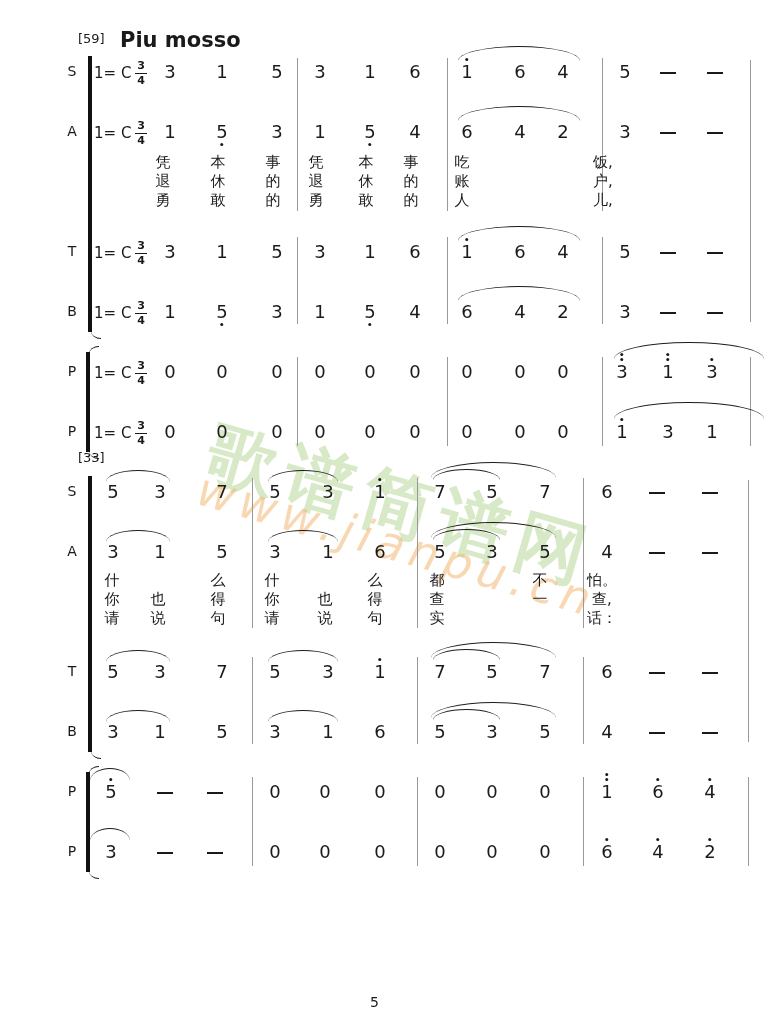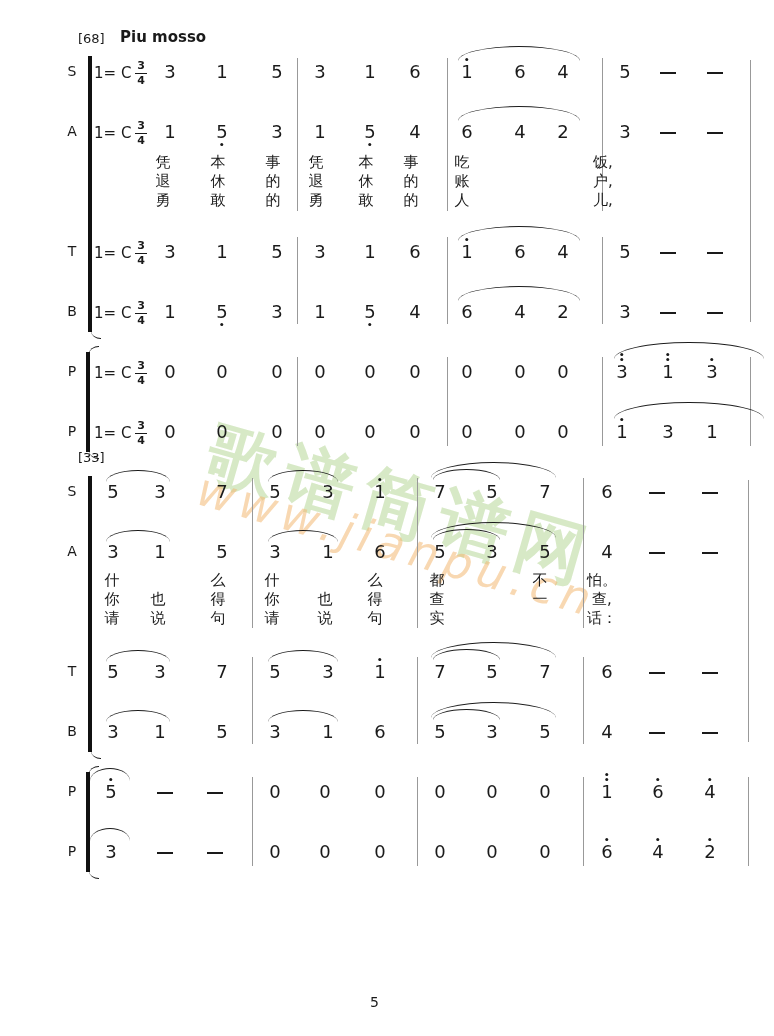--- a/index.html
+++ b/index.html
@@ -2,21 +2,21 @@
 <html><head>
 <meta charset="utf-8">
 <style>
   html,body { margin:0; padding:0; background:#fff; }
   body { width:774px; height:1036px; font-family:"DejaVu Sans", sans-serif; color:#1a1a1a; }
   #score { position:relative; width:774px; height:1036px; overflow:hidden; background:#ffffff; }
 
   .marker { position:absolute; font-size:13px; color:#1a1a1a; }
   #m1 { left:78px; top:31px; }
   #m2 { left:78px; top:450px; }
-  .tempo { position:absolute; left:120px; top:28px; font-size:15px; font-weight:bold; }
+  .tempo { position:absolute; left:120px; top:28px; font-size:21px; font-weight:bold; }
 
   .label { position:absolute; width:20px; text-align:center; font-size:14px; }
 
   .keysig { position:absolute; display:flex; align-items:center; gap:4px; font-size:15px; height:32px; }
   .frac { display:inline-block; text-align:center; font-size:11px; line-height:1.05; font-weight:bold; }
   .frac .fn { display:block; border-bottom:1px solid #1a1a1a; padding:0 2px 1px; }
   .frac .fd { display:block; padding-top:1px; }
 
   .note { position:absolute; transform:translateX(-50%); font-size:18px; line-height:18px; text-align:center; }
   .dot  { position:absolute; left:50%; margin-left:-1.5px; width:3px; height:3px; border-radius:50%; background:#1a1a1a; }
@@ -41,21 +41,21 @@
 
   .pageno { position:absolute; left:370px; top:994px; font-size:14px; }
 </style>
 </head>
 <body>
 
 <div id="score">
   <div class="wm wm-cjk" style="color: rgba(176, 212, 142, 0.5);">歌谱简谱网</div>
   <div class="wm wm-url" style="color: rgba(242, 184, 114, 0.55);">www.jianpu.cn</div>
 
-  <div class="marker" id="m1">[68]</div>
+  <div class="marker" id="m1">[59]</div>
   <div class="tempo">Piu mosso</div>
   <div class="marker" id="m2">[33]</div>
 
   <div id="notes-layer">
       <div class="bracket" style="left: 88px; top: 56px; height: 276px;"></div>
       <div class="curl curl-b" style="left: 91px; top: 330px;"></div>
       <div class="bracket" style="left: 86px; top: 352px; height: 100px;"></div>
       <div class="curl curl-t" style="left: 89px; top: 346px;"></div>
       <div class="curl curl-b" style="left: 89px; top: 450px;"></div>
       <div class="barline" style="left: 297px; top: 58px; height: 153px;"></div>

